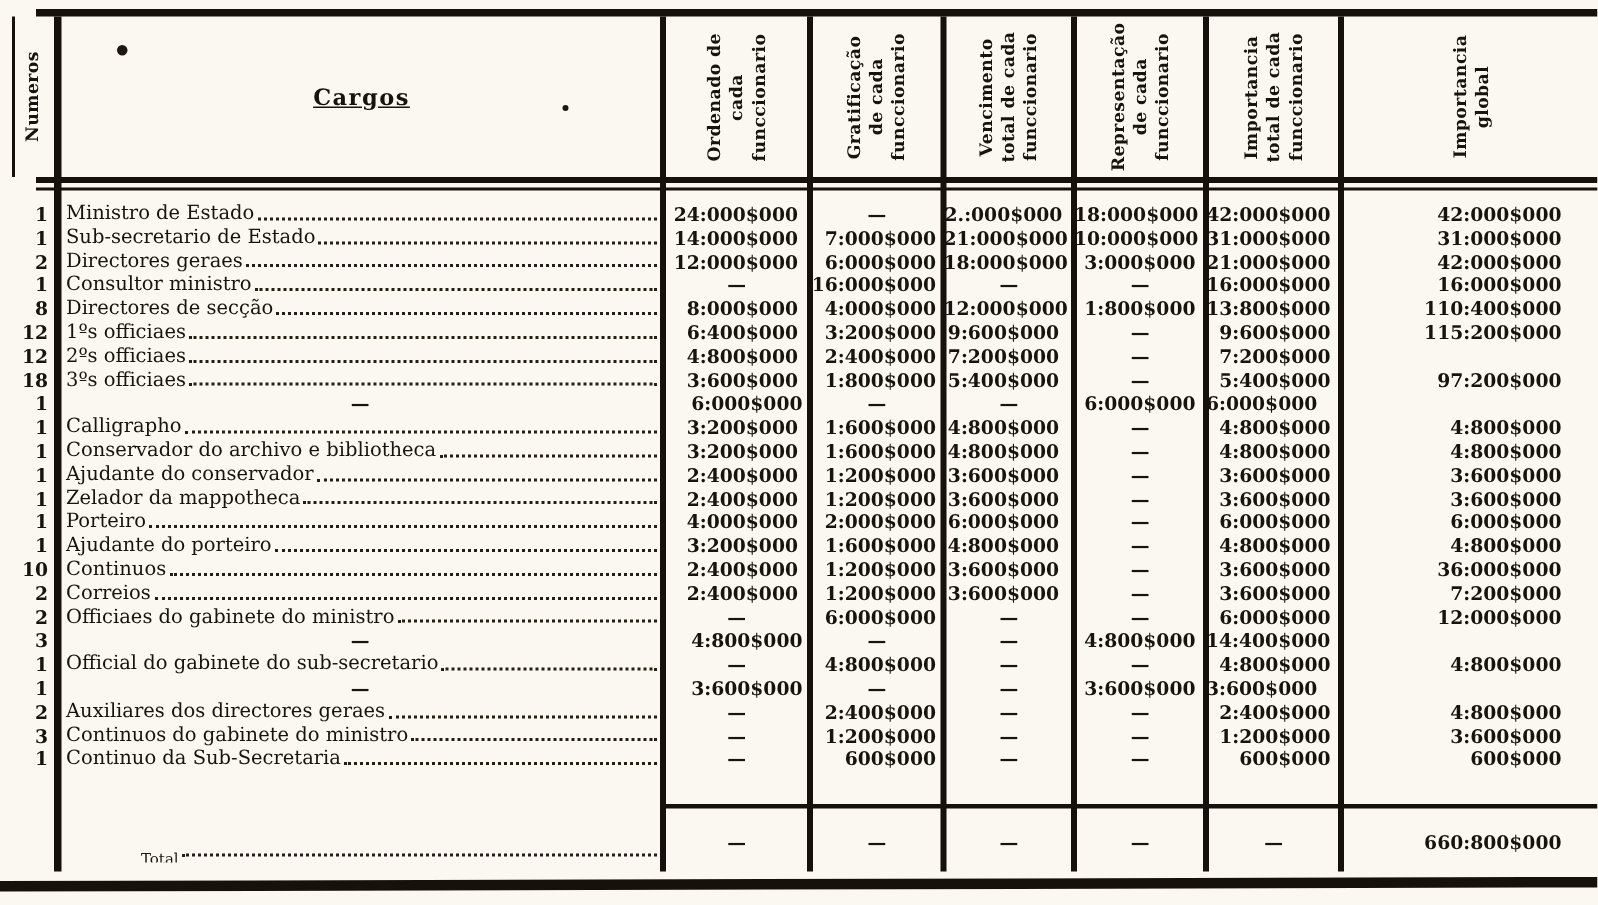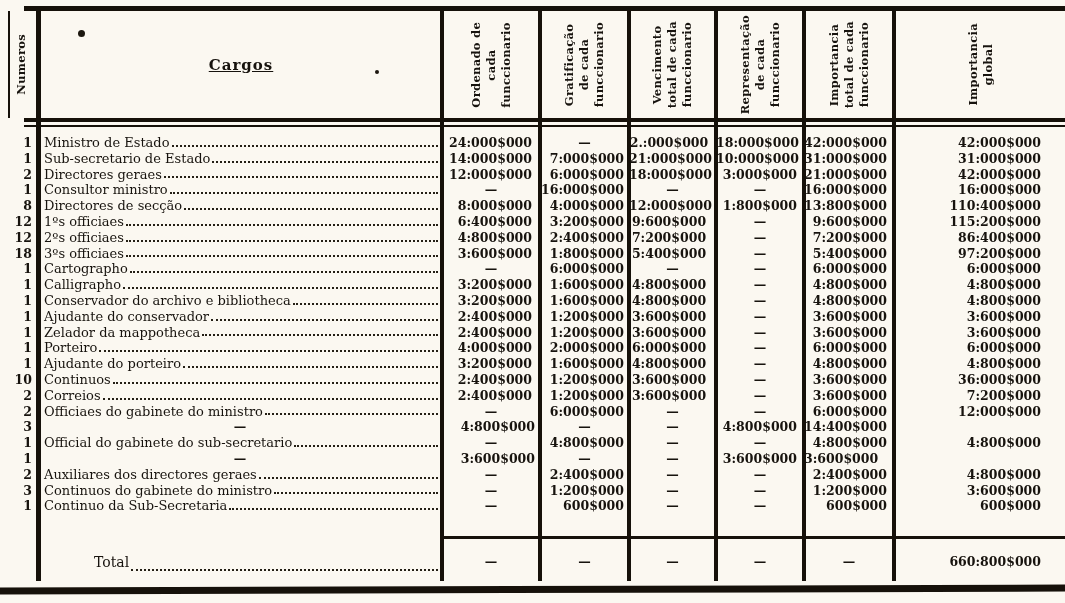--- a/index.html
+++ b/index.html
@@ -54,21 +54,21 @@
   .c-ord{padding-right:8px;}
   .c-grat{padding-right:5px;}
   .c-venc{padding-right:7px;text-align:center;}
   .c-repr{padding-right:7px;}
   .c-itot{padding-right:7px;}
   .c-iglob{padding-right:24px;}
   .c-money.dash{text-align:center;padding-right:0;font-weight:700;}
   
   #total-row{position:absolute;left:0;top:549px;width:1065px;height:26px;line-height:26px;
      display:grid;grid-template-columns:38px 404px 98px 89px 87px 88px 90px 171px;}
-  #total-row .c-cargo{padding-left:56px;font-size:14px;}
+  #total-row .c-cargo{padding-left:56px;font-size:10px;margin-top:12px;}
   
   .ink-spot{position:absolute;background:#1c170f;border-radius:50%;}
   #spot-1{left:78px;top:30px;width:7px;height:7px;}
   #spot-2{left:375px;top:70px;width:4px;height:4px;}
 </style>
 </head>
 <body>
 
 <div class="rule" id="top-rule"></div>
 <div class="rule" id="head-rule-a"></div>
@@ -213,43 +213,38 @@
     <div class="cell c-num">12</div>
     <div class="cell c-cargo">
       <span class="cargo-name">2ºs officiaes</span>
       <span class="leader"></span>
     </div>
     <div class="cell c-money c-ord">4:800$000</div>
     <div class="cell c-money c-grat">2:400$000</div>
     <div class="cell c-money c-venc">7:200$000</div>
     <div class="cell c-money c-repr dash">—</div>
     <div class="cell c-money c-itot">7:200$000</div>
-    <div class="cell c-money c-iglob">86:400$000</div>
   </div>
 
   <div class="row">
     <div class="cell c-num">18</div>
     <div class="cell c-cargo">
       <span class="cargo-name">3ºs officiaes</span>
       <span class="leader"></span>
     </div>
     <div class="cell c-money c-ord">3:600$000</div>
     <div class="cell c-money c-grat">1:800$000</div>
     <div class="cell c-money c-venc">5:400$000</div>
     <div class="cell c-money c-repr dash">—</div>
     <div class="cell c-money c-itot">5:400$000</div>
     <div class="cell c-money c-iglob">97:200$000</div>
   </div>
 
   <div class="row">
     <div class="cell c-num">1</div>
-    <div class="cell c-cargo">
-      <span class="cargo-name">Cartographo</span>
-      <span class="leader"></span>
-    </div>
     <div class="cell c-money c-ord dash">—</div>
     <div class="cell c-money c-grat">6:000$000</div>
     <div class="cell c-money c-venc dash">—</div>
     <div class="cell c-money c-repr dash">—</div>
     <div class="cell c-money c-itot">6:000$000</div>
     <div class="cell c-money c-iglob">6:000$000</div>
   </div>
 
   <div class="row">
     <div class="cell c-num">1</div>

